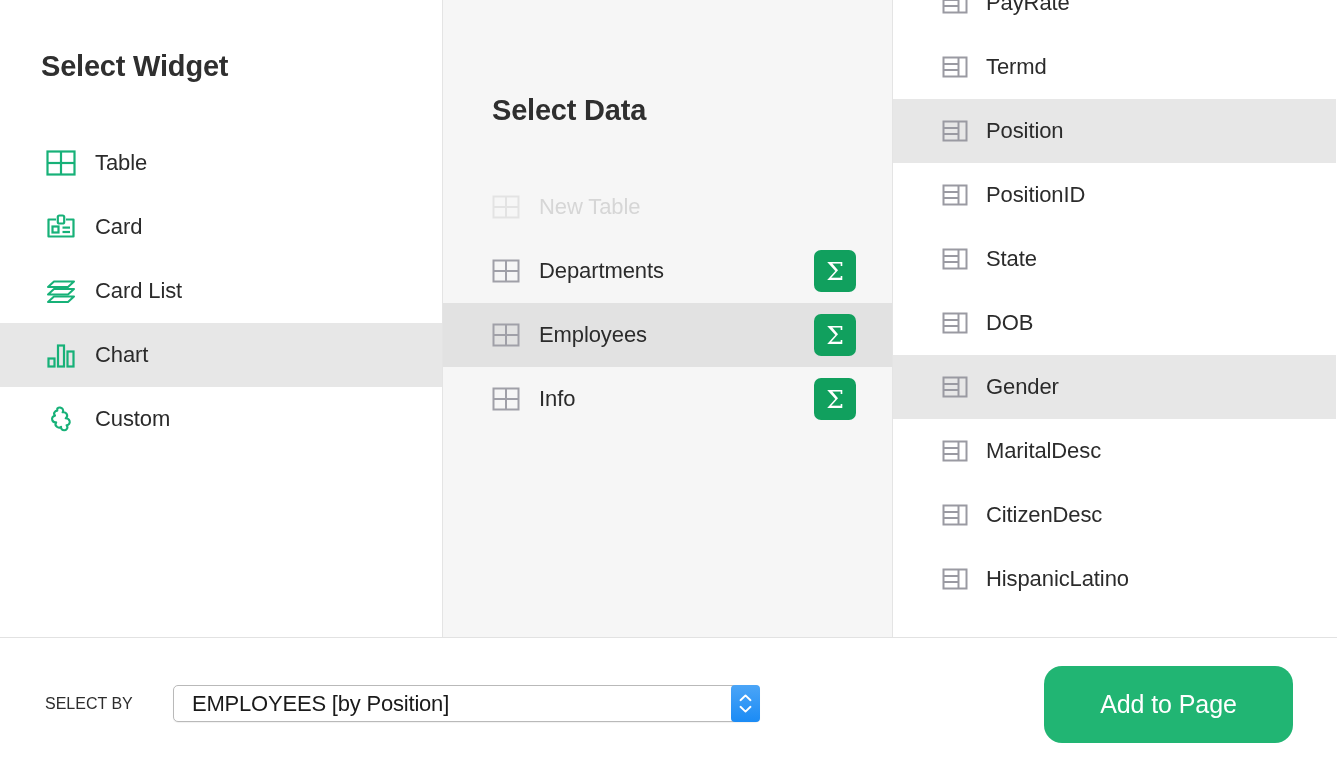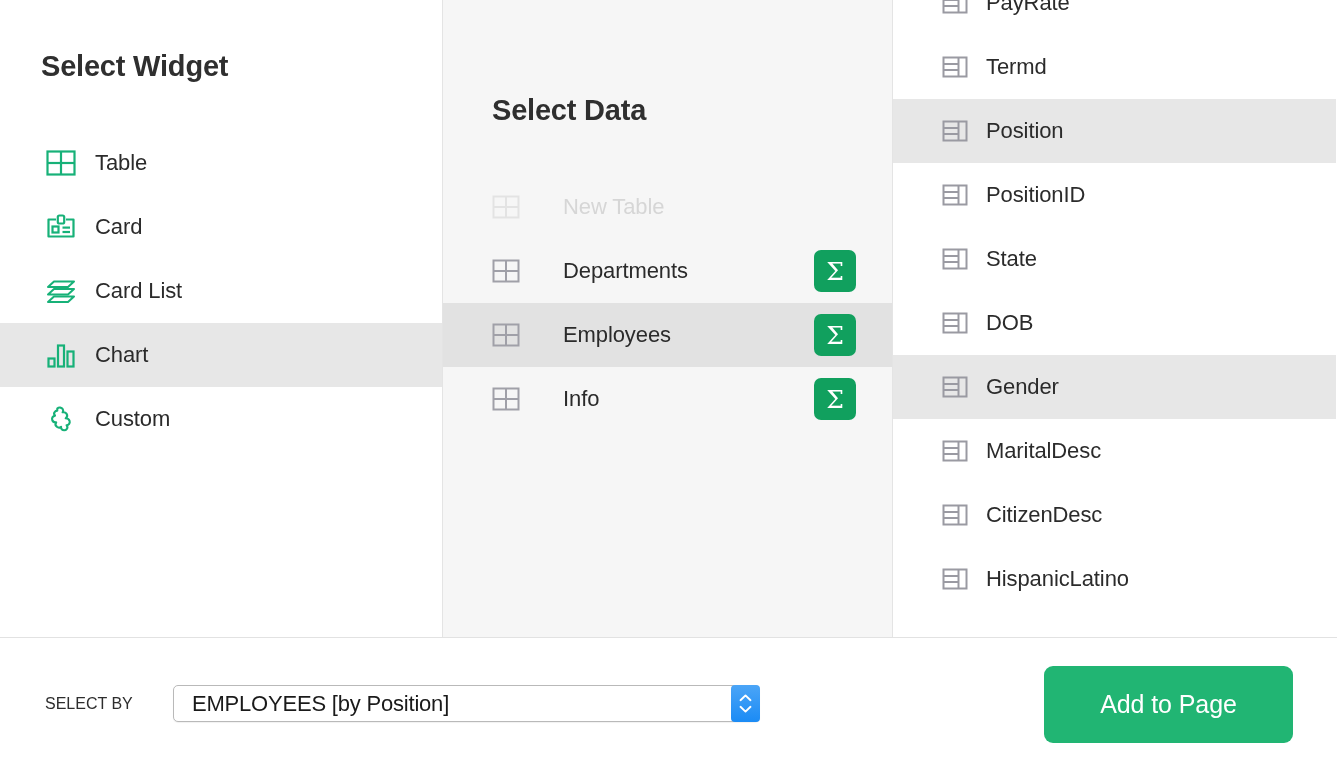--- a/index.html
+++ b/index.html
@@ -93,21 +93,20 @@
 
   
   .data-list { margin-top: 47px; }
   .data-row {
     height: 64px;
     display: flex;
     align-items: center;
     padding-left: 49px;
     padding-right: 36px;
     box-sizing: border-box;
-    gap: 24px;
   }
   .data-row.selected { background: #e2e2e2; }
   .data-row.disabled .lbl { color: #d6d6d6; }
   .data-row .ic {
     width: 28px;
     height: 28px;
     flex: 0 0 28px;
     margin-right: 19px;
     display: flex;
     align-items: center;
@@ -214,21 +213,21 @@
     gap: 3px;
   }
 
   .add-btn {
     position: absolute;
     left: 1044px;
     top: 27px;
     width: 249px;
     height: 77px;
     background: #21b573;
-    border-radius: 9px;
+    border-radius: 18px;
     display: flex;
     align-items: center;
     justify-content: center;
     color: #ffffff;
     font-size: 25px;
     letter-spacing: -0.1px;
     border: none;
     font-family: "Liberation Sans", sans-serif;
     cursor: pointer;
     user-select: none;

